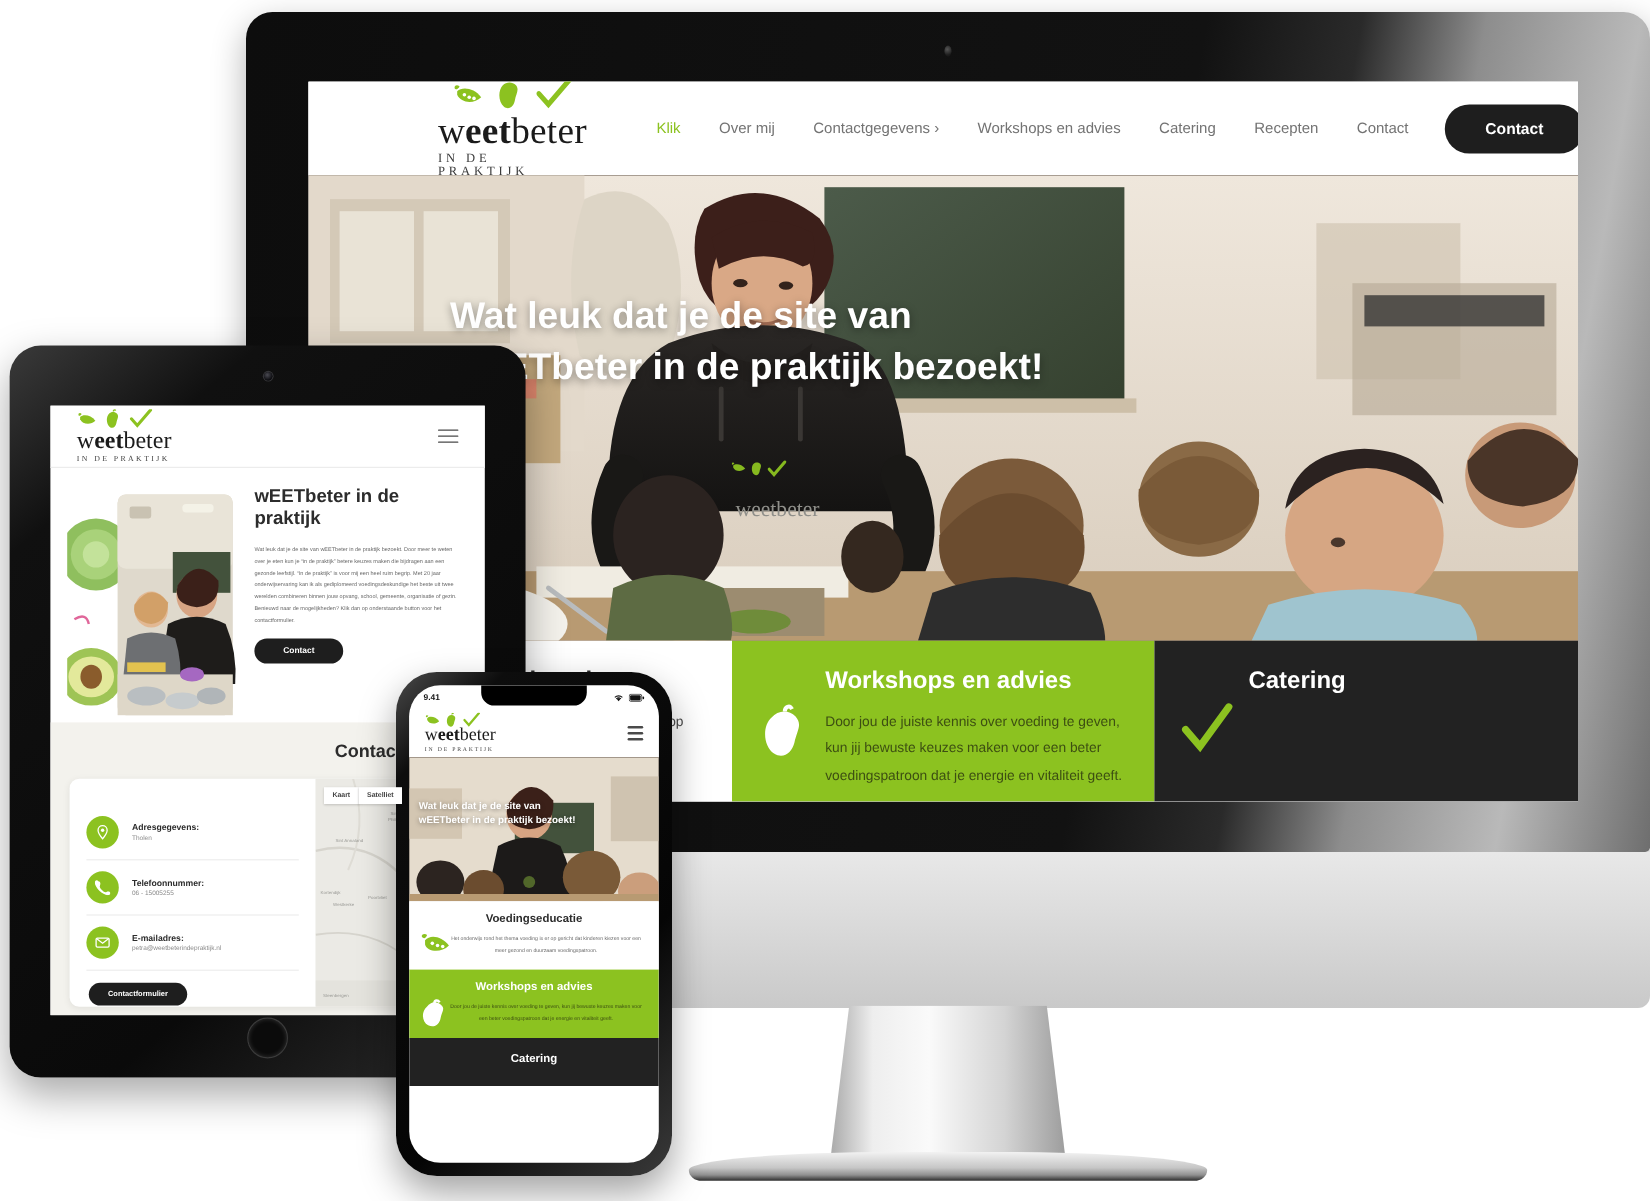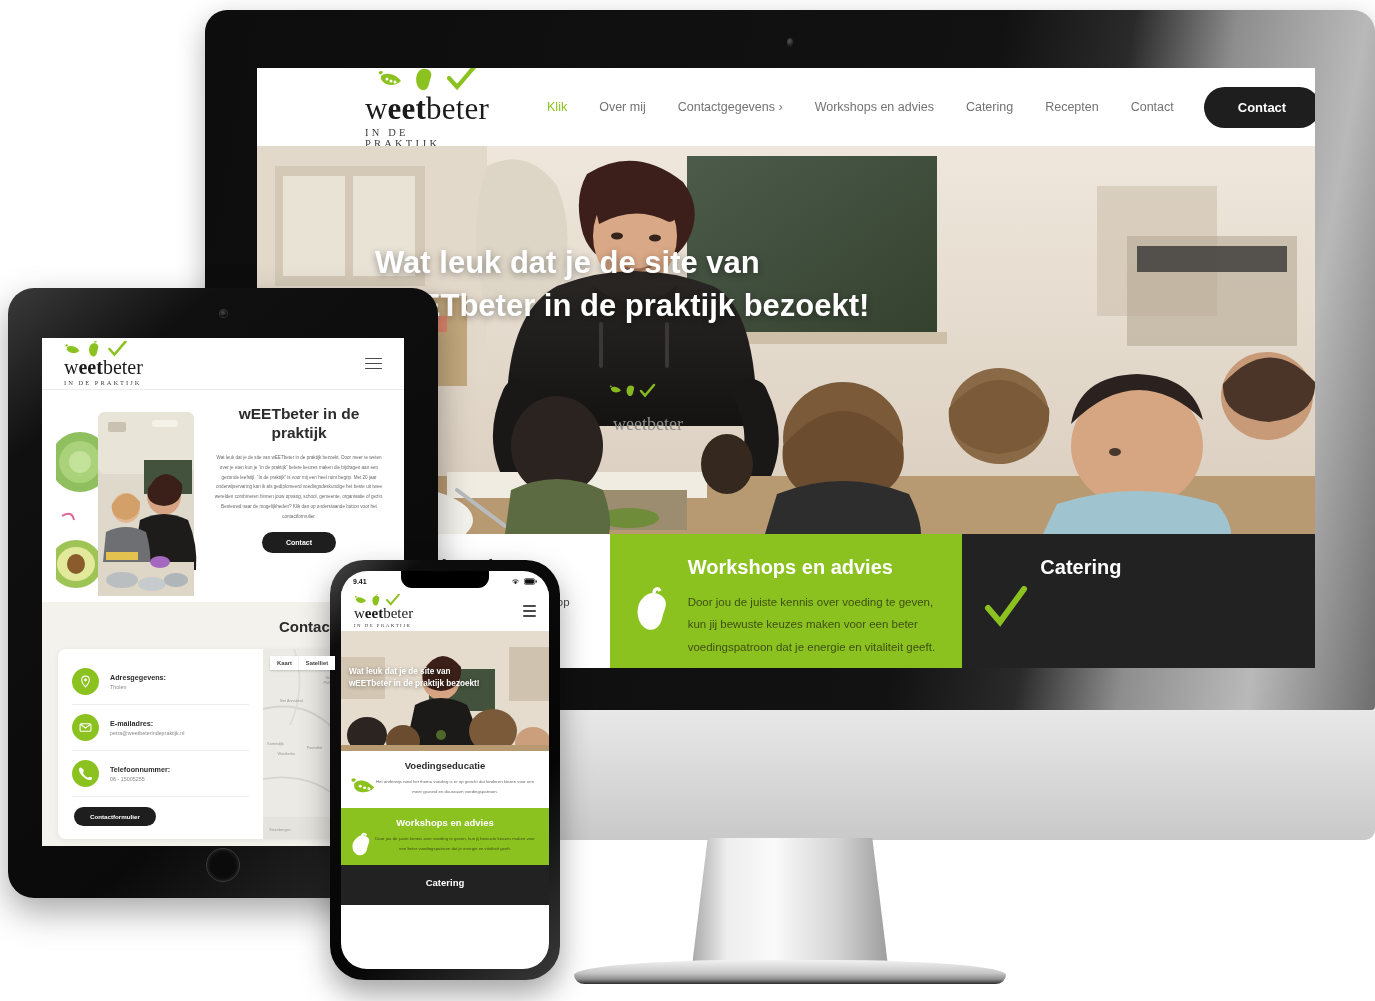--- a/index.html
+++ b/index.html
@@ -105,33 +105,33 @@
     position:absolute; left:34px; top:50px; width:362px; height:508px;
     background:#fff; overflow:hidden;
   }
   .t-nav { height:52px; background:#fff; display:flex; align-items:center; justify-content:space-between; padding:0 22px; border-bottom:1px solid #ececec;}
   .t-logo-word { font-family:"Liberation Serif", serif; font-size:20px; color:#1b1b1b; line-height:1;}
   .t-logo-sub { font-family:"Liberation Serif", serif; font-size:6.5px; letter-spacing:2px; color:#444; margin-top:2px;}
   .hamburger { width:17px; }
   .hamburger span { display:block; height:1.7px; background:#4a4a4a; margin:3.4px 0; border-radius:1px;}
   .t-body { display:flex; padding:14px 18px 0 14px; gap:14px; height:212px; }
   .t-photo { width:142px; position:relative; }
-  .t-right { flex:1;text-align:center; }
+  .t-right { flex:1; }
   .t-right h2 { font-size:15.5px; font-weight:700; color:#2c2c2c; line-height:1.25; }
   .t-right h2 .green { color:#8CC220; display:block; margin-top:3px; }
   .t-para { font-size:4.6px; line-height:2.15; color:#6a6a6a; margin-top:10px; }
   .t-contact-btn {
     margin-top:10px; display:inline-block; background:#1e1e1e; color:#fff;
     border-radius:20px; padding:7px 24px; font-size:7px; font-weight:700;
   }
   .t-section { background:#f3f2ed; padding:16px 0 0 0; height:244px; }
   .t-section h3 { text-align:right; font-size:15px; font-weight:700; color:#2c2c2c; }
   .t-card { margin:14px 16px 0 16px; background:#fff; border-radius:8px; display:flex; overflow:hidden; height:190px;
             box-shadow:0 1px 6px rgba(0,0,0,.07); }
-  .t-card-left { width:205px; padding:10px 14px 0 14px; }
+  .t-card-left { width:205px; padding:22px 14px 0 14px; }
   .t-row { display:flex; gap:11px; align-items:center; padding:9px 0; border-bottom:1px solid #ededed; }
   .t-row:last-of-type { border-bottom:none; }
   .t-badge { width:27px; height:27px; border-radius:50%; background:#8CC220; flex:none; display:flex; align-items:center; justify-content:center; color:#fff; }
   .t-row-t { font-size:7.2px; font-weight:700; color:#2c2c2c; }
   .t-row-s { font-size:5.4px; color:#8a8a8a; margin-top:2.5px; }
   .t-form-btn { margin:10px 0 0 2px; display:inline-block; background:#1e1e1e; color:#fff; border-radius:16px; padding:6px 16px; font-size:6.2px; font-weight:700; }
   .t-map { flex:1; position:relative; background:#e9e8e3; }
   .map-tabs { position:absolute; left:7px; top:7px; display:flex; z-index:3; }
   .map-tab { background:#fff; font-size:5.8px; font-weight:700; color:#444; padding:4px 7px; box-shadow:0 1px 2px rgba(0,0,0,.18); }
 
@@ -435,39 +435,39 @@
               </div>
               <div>
                 <div class="t-row-t">Adresgegevens:</div>
                 <div class="t-row-s">Tholen</div>
               </div>
             </div>
 
             <div class="t-row">
               <div class="t-badge">
                 <svg width="13" height="13" viewBox="0 0 24 24">
+                    <path d="M6 3 c3 0 3 4 2 6 -1 2 0 4 3 7 3 3 5 4 7 3 2-1 6-1 6 2 0 2-2 3-4 3 C12 24 0 12 0 5 0 3 1 1 3 1 4 1 5 2 6 3Z" fill="#fff"></path>
+                  </svg>
+              </div>
+              <div>
+                <div class="t-row-t">Telefoonnummer:</div>
+                <div class="t-row-s">06 - 15005255</div>
+              </div>
+            </div>
+
+            <div class="t-row">
+              <div class="t-badge">
+                <svg width="13" height="13" viewBox="0 0 24 24">
                     <rect x="2" y="5" width="20" height="14" rx="2" fill="none" stroke="#fff" stroke-width="2"></rect>
                     <path d="M3 6 l9 7 l9 -7" stroke="#fff" stroke-width="2" fill="none"></path>
                   </svg>
               </div>
               <div>
                 <div class="t-row-t">E-mailadres:</div>
                 <div class="t-row-s">petra@weetbeterindepraktijk.nl</div>
-              </div>
-            </div>
-
-            <div class="t-row">
-              <div class="t-badge">
-                <svg width="13" height="13" viewBox="0 0 24 24">
-                    <path d="M6 3 c3 0 3 4 2 6 -1 2 0 4 3 7 3 3 5 4 7 3 2-1 6-1 6 2 0 2-2 3-4 3 C12 24 0 12 0 5 0 3 1 1 3 1 4 1 5 2 6 3Z" fill="#fff"></path>
-                  </svg>
-              </div>
-              <div>
-                <div class="t-row-t">Telefoonnummer:</div>
-                <div class="t-row-s">06 - 15005255</div>
               </div>
             </div>
 
             <div class="t-form-btn">Contactformulier</div>
           </div>
 
           <div class="t-map">
             <div class="map-tabs">
               <div class="map-tab">Kaart</div>
               <div class="map-tab">Satelliet</div>

